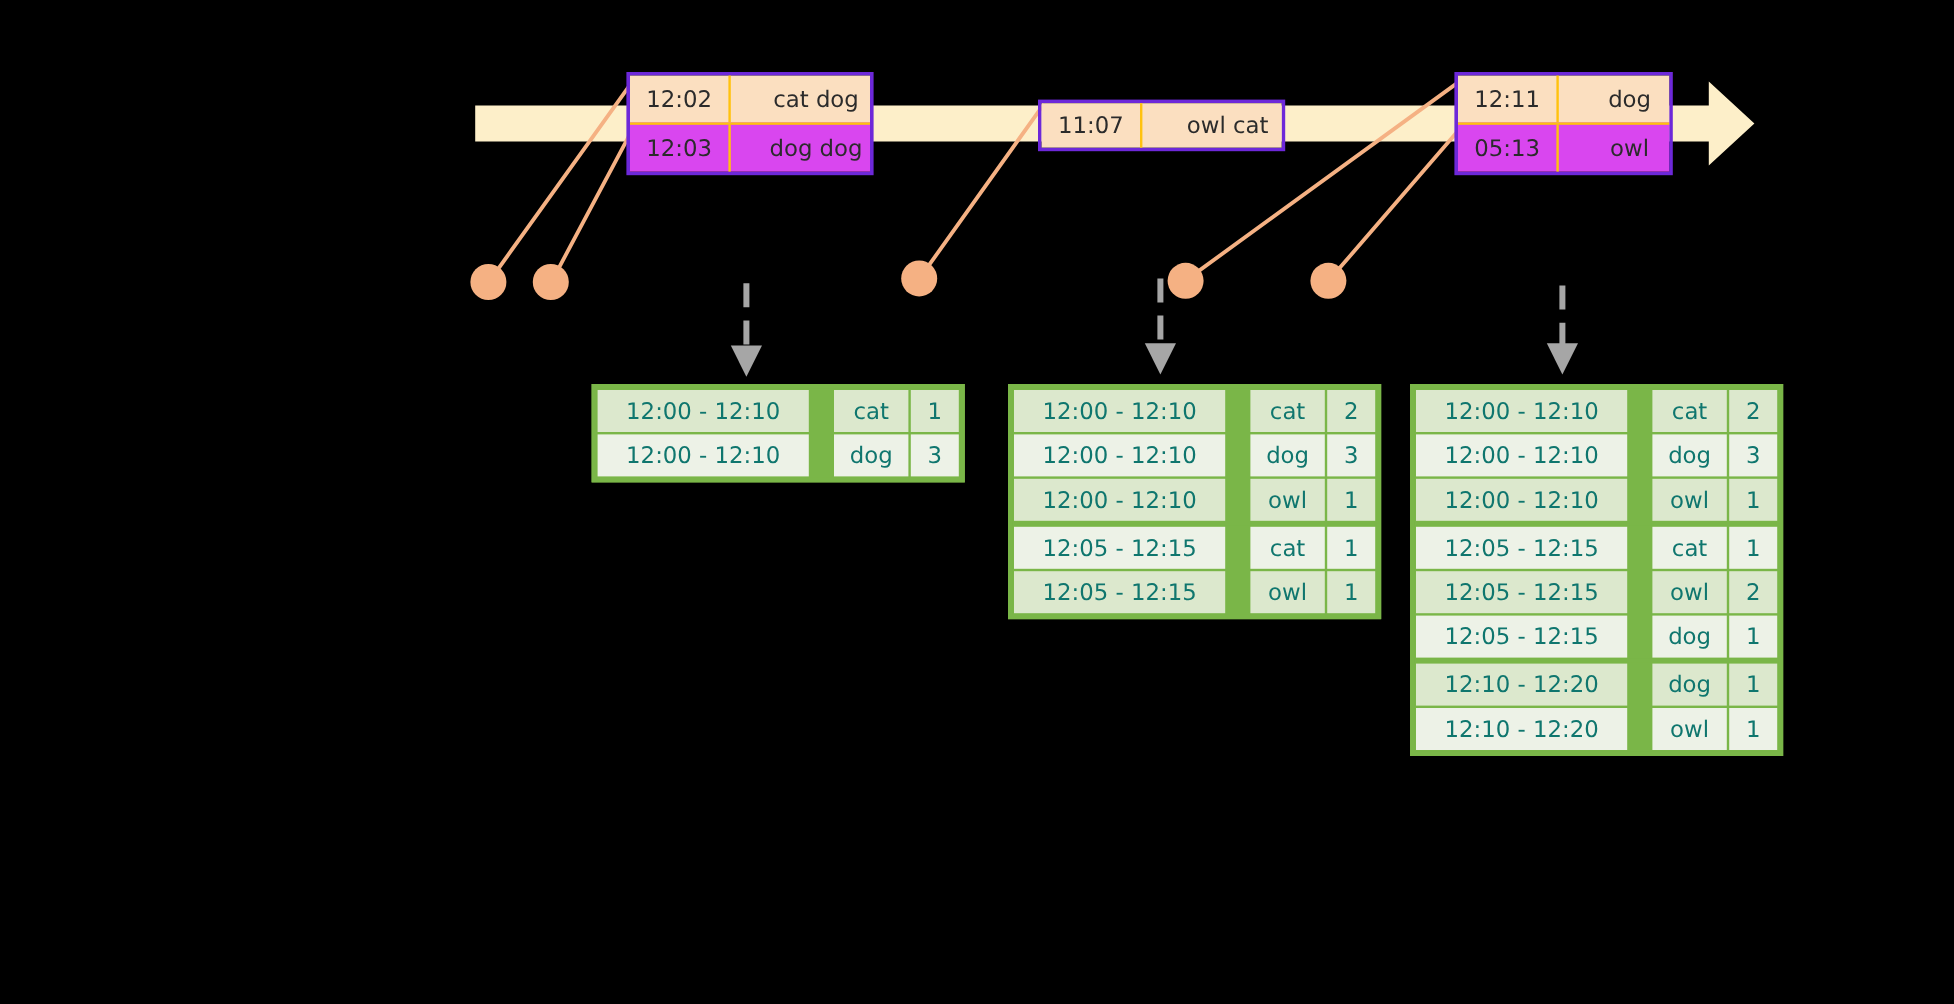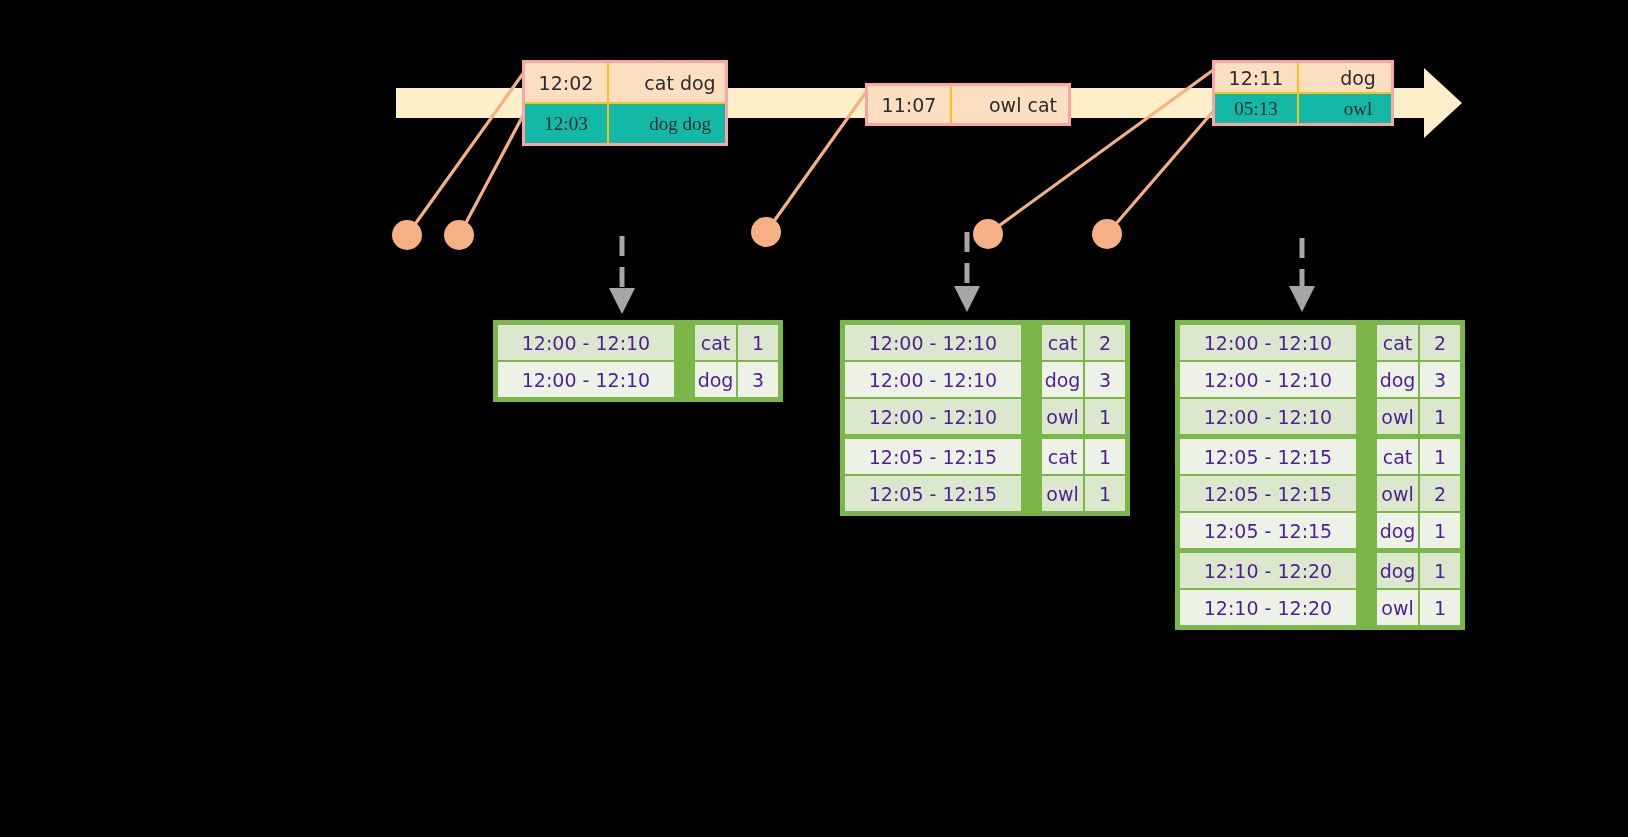--- a/index.html
+++ b/index.html
@@ -24,36 +24,36 @@
     position: absolute;
     left: 0; top: 0;
     width: 1628px;
     height: 837px;
     pointer-events: none;
   }
 
   
   .event-box {
     position: absolute;
-    border: 3px solid #fca5a5;
+    border: 3px solid #6d28d9;
     box-sizing: border-box;
     display: flex;
     flex-direction: column;
     z-index: 5;
   }
   .event-row {
     display: flex;
     flex: 1 1 0;
     min-height: 0;
   }
   .event-row + .event-row {
     border-top: 2px solid #FFC20E;
   }
   .event-row.shade-dark { background: #FBDFC0; }
-  .event-row.shade-light { background: #14b8a6; font-family: Liberation Serif, serif; }
+  .event-row.shade-light { background: #d946ef; }
   .event-cell-time {
     width: 84px;
     display: flex;
     align-items: center;
     justify-content: center;
     border-right: 2px solid #FFC20E;
     color: #2b2b2b;
     font-size: 19px;
     box-sizing: border-box;
   }
@@ -81,27 +81,27 @@
   .res-row {
     display: flex;
     height: 37px;
   }
   .res-row.shade-dark .res-cell { background: #DCE8CD; }
   .res-row.shade-light .res-cell { background: #EDF2E7; }
   .res-cell {
     display: flex;
     align-items: center;
     justify-content: center;
-    color: #4c1d95;
+    color: #0f766e;
     font-size: 19px;
     box-sizing: border-box;
     margin: 1px;
   }
   .res-cell.c-window { width: 176px; }
-  .res-cell.c-key    { width: 41px; margin-left: 20px; }
+  .res-cell.c-key    { width: 62px; margin-left: 20px; }
   .res-cell.c-count  { width: 40px; }
   .res-row.group-end { border-bottom: 3px solid #7AB648; }
 </style>
 </head>
 <body>
 
 <div id="stage">
 
   <svg class="layer" viewBox="0 0 1628 837">
 
@@ -152,21 +152,21 @@
     </div>
   </div>
 
   <div class="event-box" style="left:865px; top:83px; width:206px; height:43px;">
     <div class="event-row shade-dark">
       <div class="event-cell-time">11:07</div>
       <div class="event-cell-val">owl cat</div>
     </div>
   </div>
 
-  <div class="event-box" style="left:1212px; top:60px; width:182px; height:66px;">
+  <div class="event-box" style="left:1212px; top:60px; width:182px; height:86px;">
     <div class="event-row shade-dark">
       <div class="event-cell-time">12:11</div>
       <div class="event-cell-val">dog</div>
     </div>
     <div class="event-row shade-light">
       <div class="event-cell-time">05:13</div>
       <div class="event-cell-val">owl</div>
     </div>
   </div>
 

